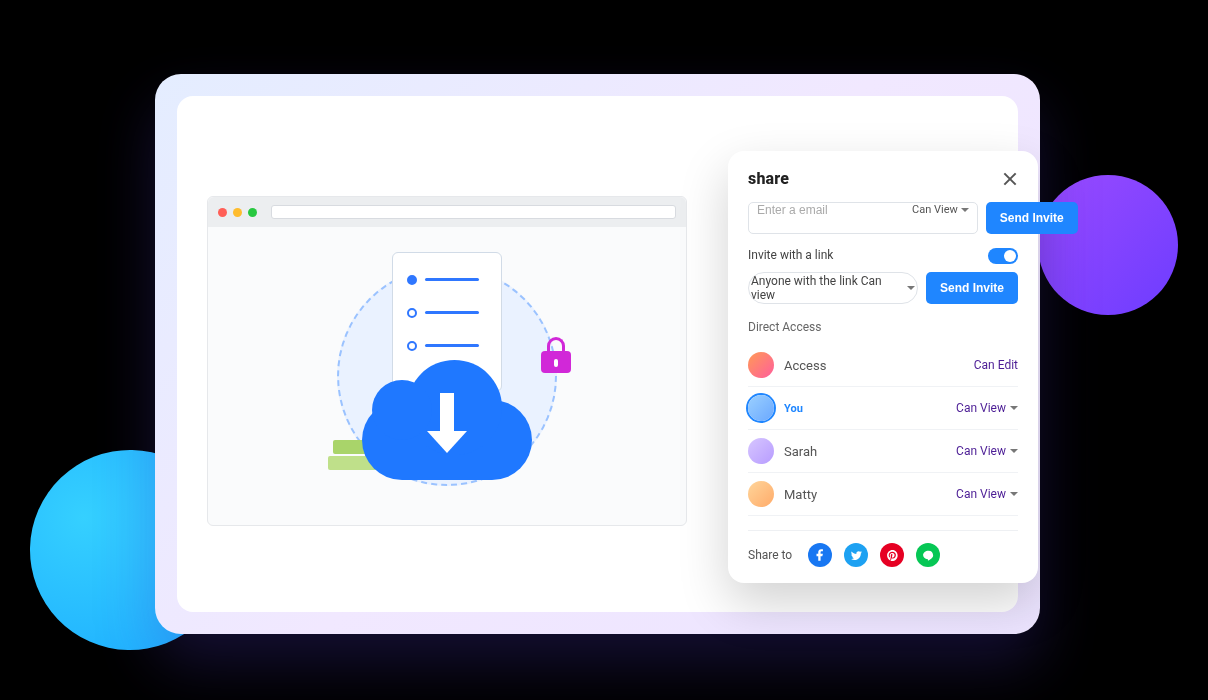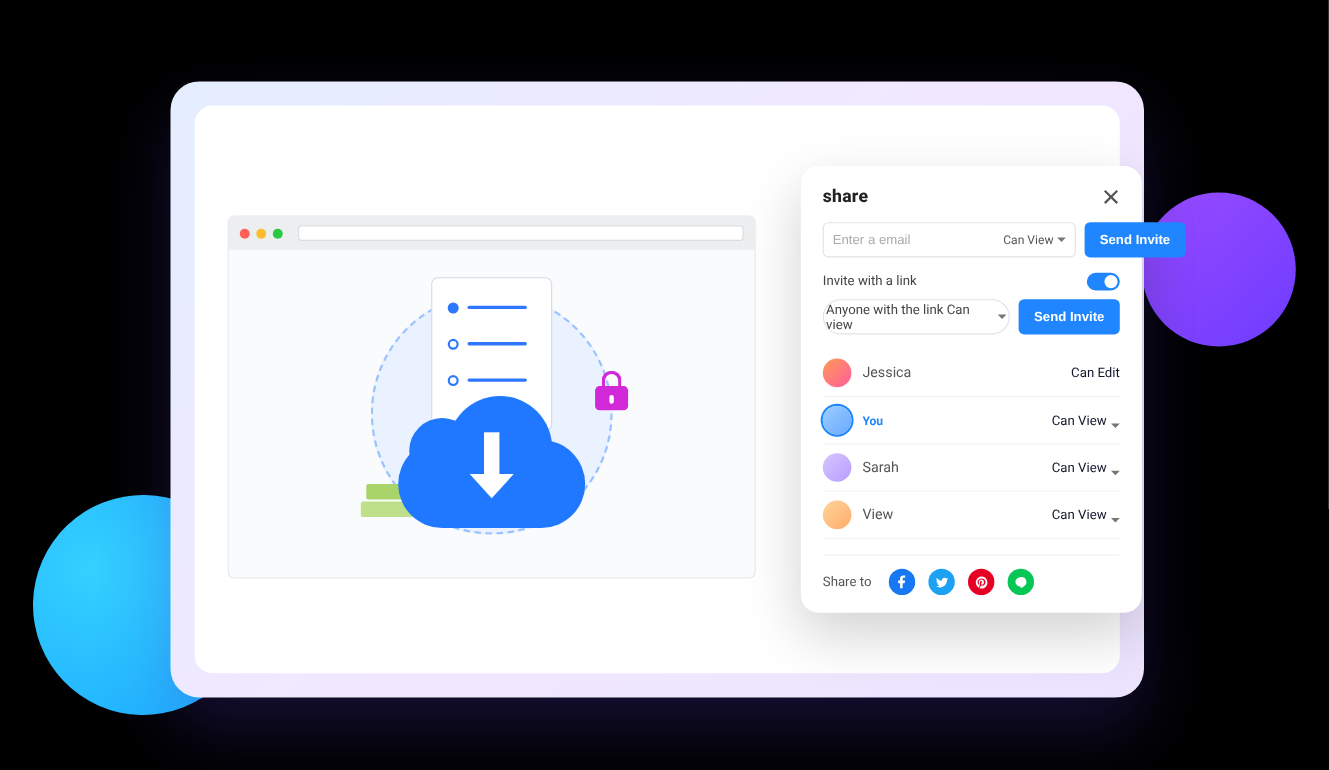--- a/index.html
+++ b/index.html
@@ -110,21 +110,21 @@
     font-size:13px; color:#333;
   }
   .share-head{display:flex;justify-content:space-between;align-items:center;margin-bottom:14px}
   .share-title{font-weight:800;font-size:16px;color:#222;letter-spacing:.2px}
   .close-x{width:16px;height:16px;cursor:pointer;position:relative}
   .close-x::before,.close-x::after{content:"";position:absolute;left:7px;top:0;width:2px;height:16px;background:#555}
   .close-x::before{transform:rotate(45deg)}.close-x::after{transform:rotate(-45deg)}
   .field-label{font-size:12px;color:#444;margin-bottom:8px}
   .row{display:flex;gap:8px;margin-bottom:14px}
   .input-combo{
-    flex:1;display:flex;align-items:center;border:1px solid #dfe3e8;border-radius:5px;height:32px;padding:0 8px;
+    flex:1;display:flex;align-items:flex-start;border:1px solid #dfe3e8;border-radius:5px;height:32px;padding:0 8px;
   }
   .input-combo input{border:none;outline:none;flex:1;font-size:12px;color:#333;background:transparent}
   .input-combo input::placeholder{color:#aaa}
   .perm{font-size:11px;color:#555;display:flex;align-items:center;gap:3px;white-space:nowrap}
   .caret{width:0;height:0;border-left:4px solid transparent;border-right:4px solid transparent;border-top:4px solid #777;display:inline-block}
   .btn{
     background:#1f86ff;color:#fff;border:none;border-radius:5px;height:32px;padding:0 14px;
     font-size:12px;font-weight:600;cursor:pointer;white-space:nowrap;
   }
   .link-head{display:flex;justify-content:space-between;align-items:flex-start;margin-bottom:8px}
@@ -135,21 +135,21 @@
     justify-content:space-between;padding:0 2px;font-size:12px;color:#444;cursor:pointer;
   }
   .section-label{font-size:12px;color:#666;margin:16px 0 10px}
   .person{display:flex;align-items:center;justify-content:space-between;padding:8px 0;border-bottom:1px solid #f0f2f5}
   .person:last-of-type{border-bottom:none}
   .p-left{display:flex;align-items:center;gap:10px}
   .avatar{width:26px;height:26px;border-radius:50%;background:#ccc;display:inline-block}
   .av-ring{box-shadow:0 0 0 2px #1f86ff}
   .p-name{font-size:13px;color:#555}
   .p-name.you{color:#1f86ff;font-weight:700;font-size:11px}
-  .p-perm{font-size:12px;color:#0f172a;display:flex;align-items:flex-end;gap:4px}
+  .p-perm{font-size:12px;color:#4c1d95;display:flex;align-items:center;gap:4px}
   .shareto{display:flex;align-items:center;gap:12px;margin-top:14px;padding-top:12px;border-top:1px solid #eef0f3}
   .shareto-label{font-size:12px;color:#555;margin-right:4px}
   .soc{width:24px;height:24px;border-radius:50%;display:flex;align-items:center;justify-content:center;color:#fff;font-weight:700;font-size:13px;cursor:pointer}
   .fb{background:#1877f2}.tw{background:#1da1f2}.pin{background:#e60023}.line{background:#06c755}
   .av1{background:linear-gradient(135deg,#ff9a56,#ff5e9c)}
   .av2{background:linear-gradient(135deg,#9bd0ff,#6aa8ff)}
   .av3{background:linear-gradient(135deg,#d7c6ff,#b79cff)}
   .av4{background:linear-gradient(135deg,#ffd59a,#ffab6a)}
 </style>
 </head>
@@ -219,25 +219,26 @@
           </div>
       </div>
       <div class="row">
         <div class="select">
           <span>Anyone with the link Can view</span>
           <span class="caret"></span>
         </div>
         <button class="btn">Send Invite</button>
       </div>
 
+      <div class="section-label">Direct Access</div>
 
       <div class="person">
         <div class="p-left">
           <span class="avatar av1"></span>
-          <span class="p-name">Jessica</span>
+          <span class="p-name">Access</span>
         </div>
         <div class="p-perm">
           <span>Can Edit</span>
         </div>
       </div>
 
       <div class="person">
         <div class="p-left">
           <span class="avatar av2 av-ring"></span>
           <span class="p-name you">You</span>
@@ -255,21 +256,21 @@
         </div>
         <div class="p-perm">
           <span>Can View</span>
           <span class="caret"></span>
         </div>
       </div>
 
       <div class="person">
         <div class="p-left">
           <span class="avatar av4"></span>
-          <span class="p-name">View</span>
+          <span class="p-name">Matty</span>
         </div>
         <div class="p-perm">
           <span>Can View</span>
           <span class="caret"></span>
         </div>
       </div>
 
       <div class="shareto">
         <span class="shareto-label">Share to</span>
         <span class="soc fb">

